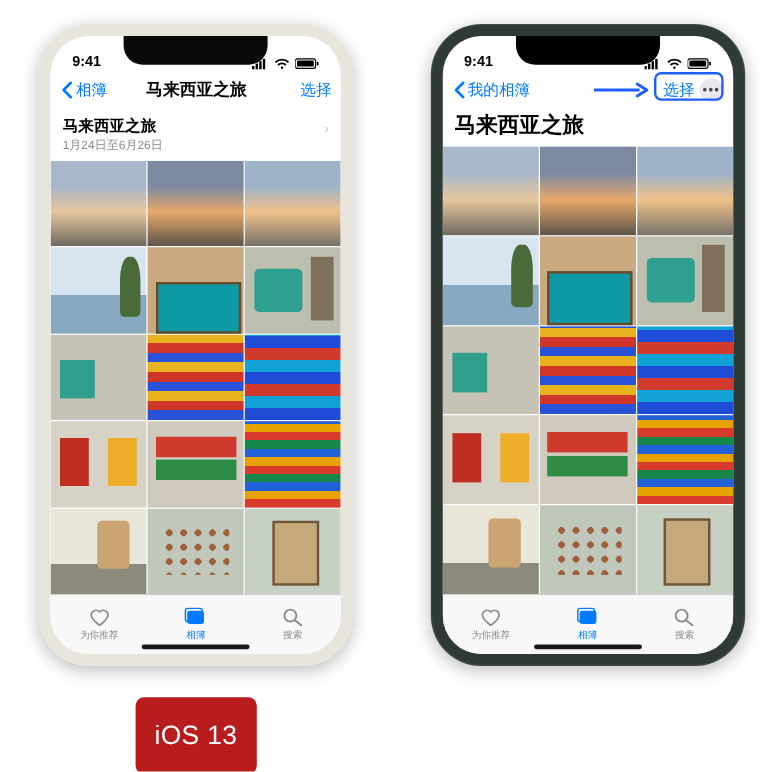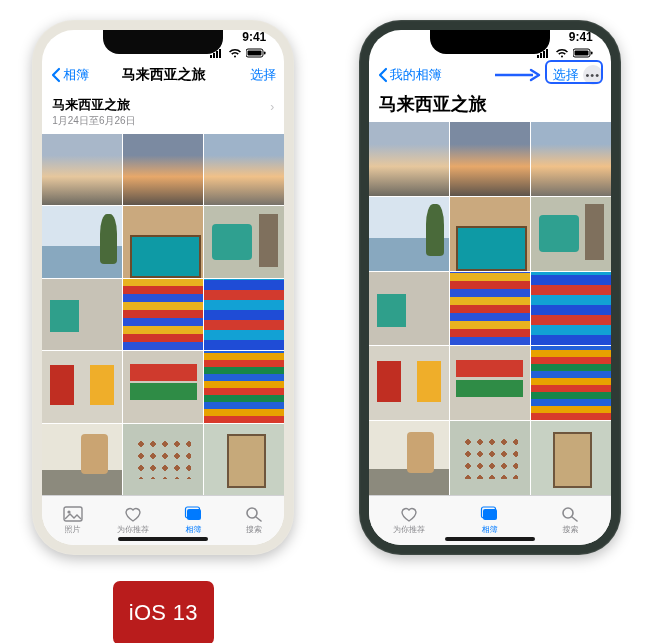--- a/index.html
+++ b/index.html
@@ -39,21 +39,21 @@
       background: #fff;
       border-radius: 32px;
       overflow: hidden;
       position: relative;
       display: flex; flex-direction: column;
     }
     .status-bar {
       height: 30px;
       display: flex; align-items: flex-end; justify-content: space-between;
       padding: 0 18px 2px;
-      font-size: 12px; font-weight: 600; flex-direction: column;
+      font-size: 12px; font-weight: 600;
     }
     .status-icons { display: flex; gap: 4px; align-items: center; }
     .nav-bar {
       height: 30px;
       display: flex; align-items: center; justify-content: space-between;
       padding: 0 8px;
       font-size: 13px;
       border-bottom: 0;
     }
     .nav-left { display: flex; align-items: center; color: #007aff; font-weight: 500; }
@@ -213,28 +213,20 @@
           <div class="tile p10"></div>
           <div class="tile p11"></div>
           <div class="tile p12"></div>
           <div class="tile p13"></div>
           <div class="tile p14"></div>
         </div>
 
         <div class="tab-bar">
           <div class="tab">
             <svg width="20" height="16" viewBox="0 0 20 16">
-                <rect x="1" y="1" width="18" height="14" rx="2" fill="none" stroke="currentColor" stroke-width="1.4"></rect>
-                <circle cx="6" cy="6" r="1.6" fill="currentColor"></circle>
-                <path d="M2 13l5-5 4 4 3-3 4 4" fill="none" stroke="currentColor" stroke-width="1.4"></path>
-              </svg>
-            <span>照片</span>
-          </div>
-          <div class="tab">
-            <svg width="20" height="16" viewBox="0 0 20 16">
                 <path d="M10 15s-7-4.5-7-9a4 4 0 017-2 4 4 0 017 2c0 4.5-7 9-7 9z" fill="none" stroke="currentColor" stroke-width="1.4"></path>
               </svg>
             <span>为你推荐</span>
           </div>
           <div class="tab active">
             <svg width="20" height="16" viewBox="0 0 20 16">
                 <rect x="3" y="3" width="14" height="11" rx="2" fill="currentColor"></rect>
                 <rect x="1.5" y="1" width="14" height="11" rx="2" fill="none" stroke="currentColor" stroke-width="1.2"></rect>
               </svg>
             <span>相簿</span>

